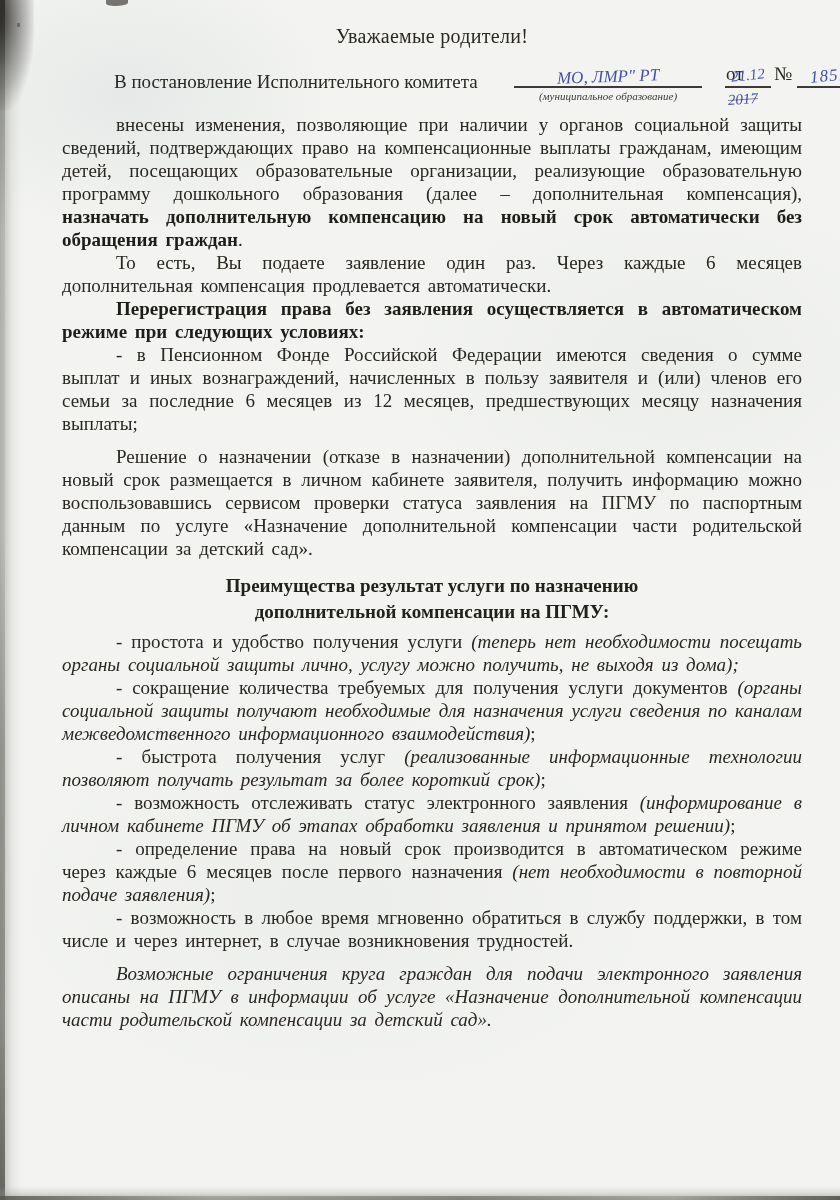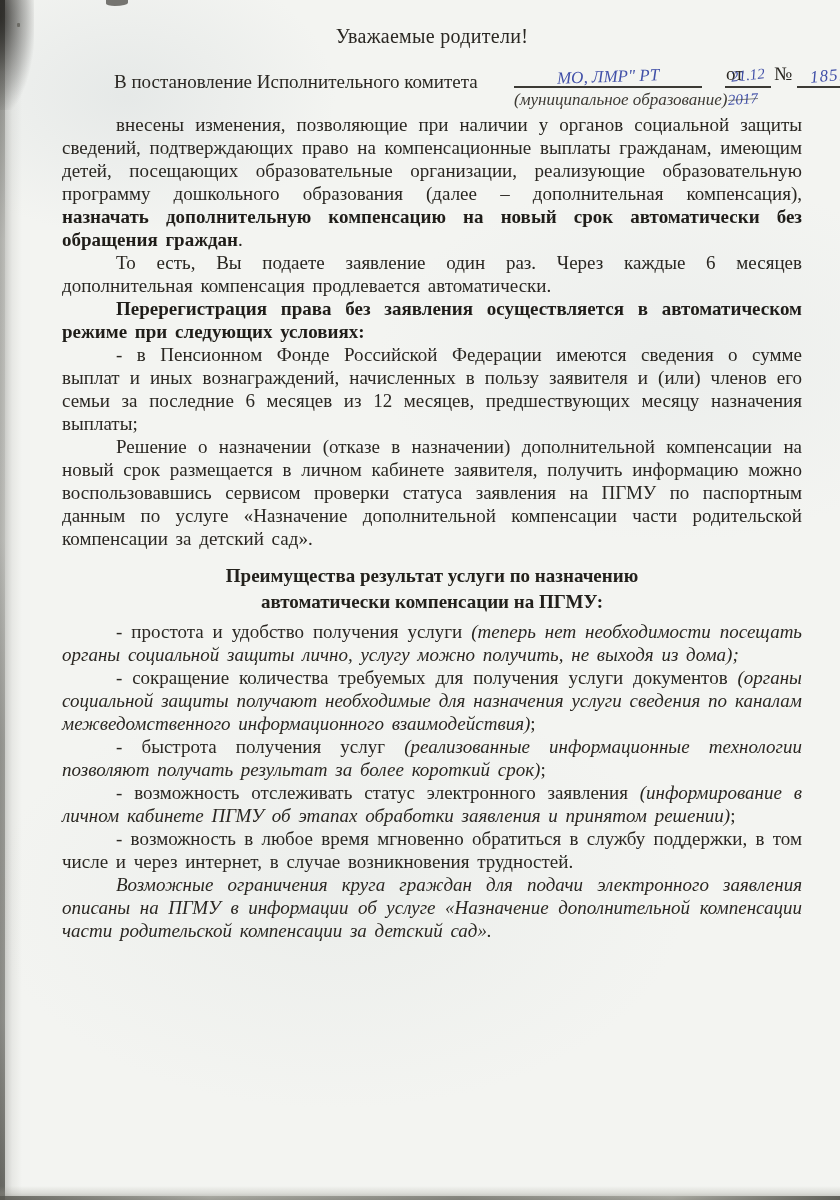--- a/index.html
+++ b/index.html
@@ -49,34 +49,34 @@
   .fl-prefix { position:absolute; left:52px; top:8px; white-space:nowrap; }
   .fl-blank1 { position:absolute; left:452px; top:0; width:188px; height:23px;
                border-bottom:2px solid #3b3a35; text-align:center; }
   .fl-ot { position:absolute; left:664px; top:0;font-family:Liberation Serif, serif; }
   .fl-date { position:absolute; left:663px; top:-4px; width:46px; text-align:center; }
   .fl-date-top { display:block; height:27px; border-bottom:2px solid #3b3a35; line-height:30px; }
   .fl-numsign { position:absolute; left:712px; top:0; }
   .fl-num { position:absolute; left:735px; top:0; width:64px; height:23px;
             border-bottom:2px solid #3b3a35; text-align:center; }
   .fl-caption { position:absolute; left:452px; top:27px; width:188px; text-align:center;
-                font-size:17px; font-style:italic; color:#3c3933; white-space:nowrap; }
+                font-size:11px; font-style:italic; color:#3c3933; white-space:nowrap; }
   .fl-year { position:absolute; left:666px; top:24px; }
   .hw { font-style:italic; color:#4150a8; display:inline-block; }
   .hw-muni { font-size:17px; transform:rotate(-2deg); position:relative; top:2px; white-space:nowrap; }
   .hw-date { font-size:15px; transform:rotate(-6deg); }
   .hw-year { font-size:15px; transform:rotate(-4deg); text-decoration:line-through;
              text-decoration-color:rgba(59,58,53,0.6); }
   .hw-num  { font-size:17px; transform:rotate(-5deg); position:relative; top:1px; letter-spacing:1px; }
   .para {
     margin:0; font-size:19px; line-height:23px; text-align:justify; text-align-last:left;
     text-indent:54px; word-spacing:3px; color:#2a2722;
   }
   .para b { color:#1f1d19; }
-  .gap { }
+  .gap { margin-top:10px; }
   .h2 { margin-top:13px; margin-bottom:5px; text-align:center; font-weight:bold;
         font-size:19px; line-height:26px; color:#23211c; }
 </style>
 </head>
 <body>
 
 <div class="page">
 
   <div class="edge-left"></div>
   <div class="edge-left-line"></div>
@@ -109,30 +109,31 @@
 
     <p class="para"><b>Перерегистрация права без заявления осуществляется в автоматическом режиме при следующих условиях:</b></p>
 
     <p class="para">- в Пенсионном Фонде Российской Федерации имеются сведения о сумме выплат и иных вознаграждений, начисленных в пользу заявителя и (или) членов его семьи за последние 6 месяцев из 12 месяцев, предшествующих месяцу назначения выплаты;</p>
 
 
     <p class="para gap">Решение о назначении (отказе в назначении) дополнительной компенсации на новый срок размещается в личном кабинете заявителя, получить информацию можно воспользовавшись сервисом проверки статуса заявления на ПГМУ по паспортным данным по услуге «Назначение дополнительной компенсации части родительской компенсации за детский сад».</p>
 
     <div class="h2">
       <div>Преимущества результат услуги по назначению</div>
-      <div>автоматически компенсации на ПГМУ:</div>
+      <div>дополнительной компенсации на ПГМУ:</div>
     </div>
 
     <p class="para"><span>- простота и удобство получения услуги </span><i>(теперь нет необходимости посещать органы социальной защиты лично, услугу можно получить, не выходя из дома);</i></p>
 
     <p class="para"><span>- сокращение количества требуемых для получения услуги документов </span><i>(органы социальной защиты получают необходимые для назначения услуги сведения по каналам межведомственного информационного взаимодействия)</i><span>;</span></p>
 
     <p class="para"><span>- быстрота получения услуг </span><i>(реализованные информационные технологии позволяют получать результат за более короткий срок)</i><span>;</span></p>
 
     <p class="para"><span>- возможность отслеживать статус электронного заявления </span><i>(информирование в личном кабинете ПГМУ об этапах обработки заявления и принятом решении)</i><span>;</span></p>
 
+    <p class="para"><span>- определение права на новый срок производится в автоматическом режиме через каждые 6 месяцев после первого назначения </span><i>(нет необходимости в повторной подаче заявления)</i><span>;</span></p>
 
     <p class="para">- возможность в любое время мгновенно обратиться в службу поддержки, в том числе и через интернет, в случае возникновения трудностей.</p>
 
     <p class="para gap"><i>Возможные ограничения круга граждан для подачи электронного заявления описаны на ПГМУ в информации об услуге «Назначение дополнительной компенсации части родительской компенсации за детский сад».</i></p>
 
   </div>
 </div>
 
 </body></html>

